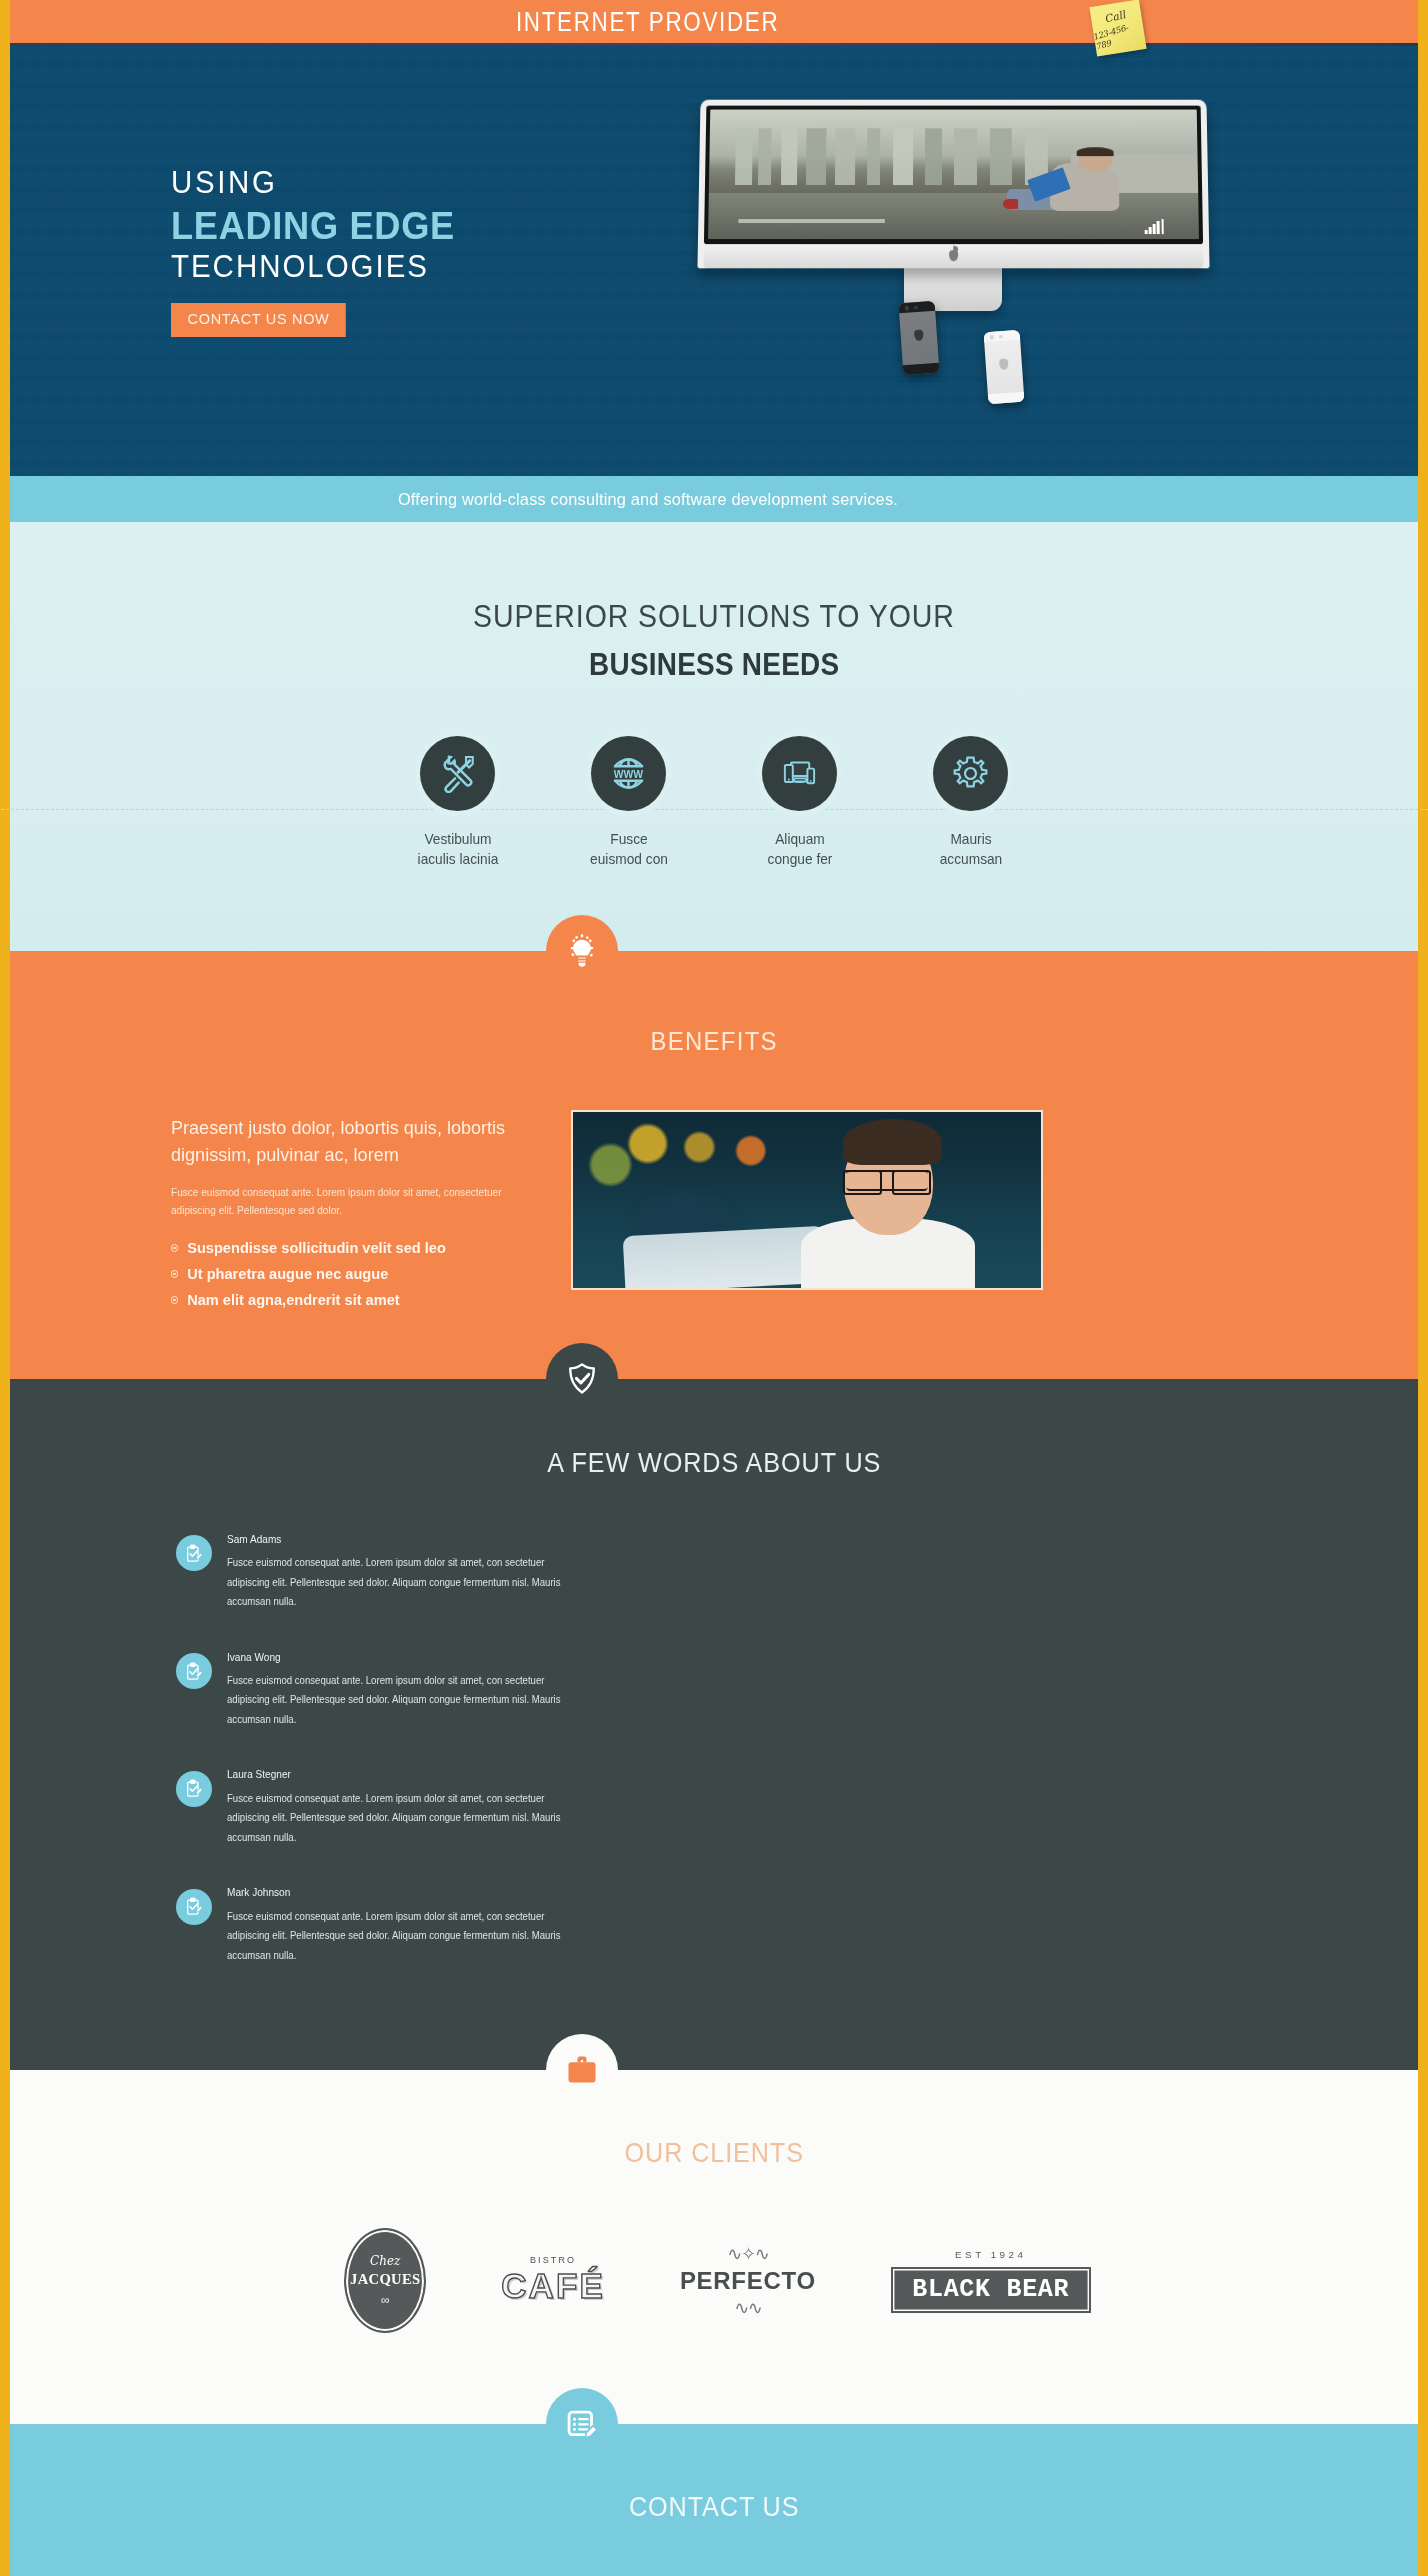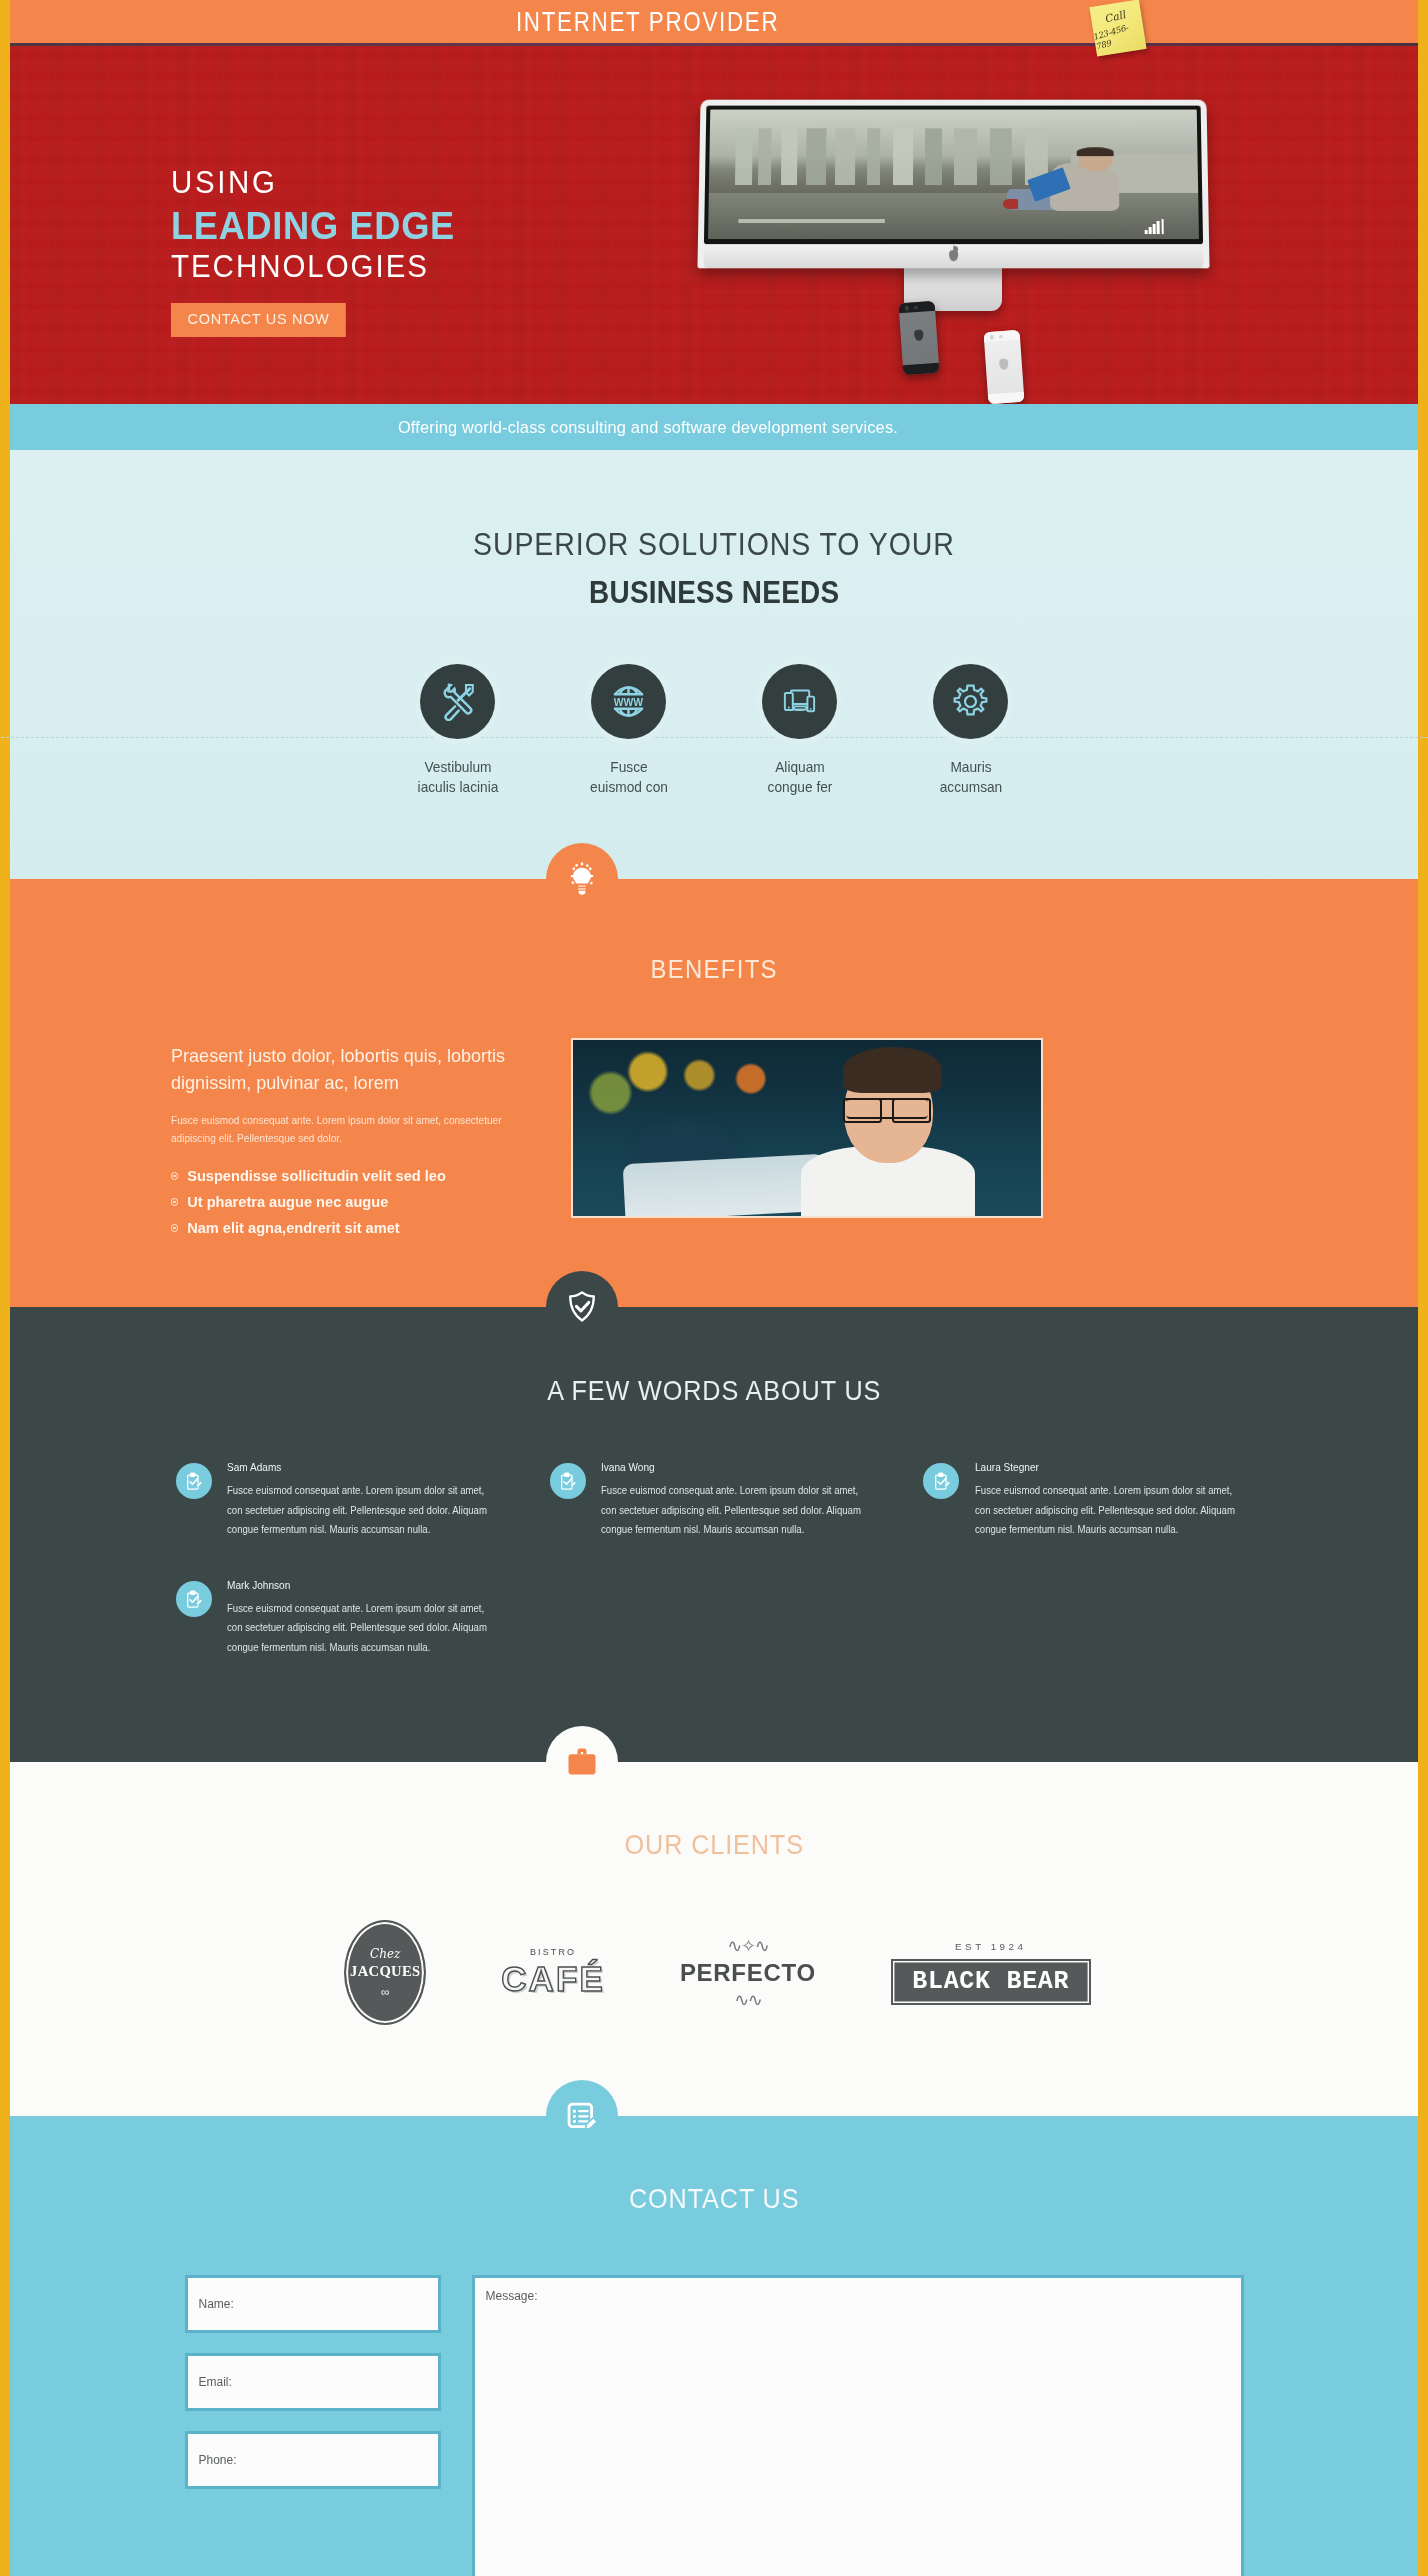--- a/index.html
+++ b/index.html
@@ -69,22 +69,22 @@
     font-size: 8.4px;
     color: #3a3320;
     transform: rotate(-7deg);
     margin-top: 4.2px;
     letter-spacing: -0.2px;
   }
 
   
   .hero {
     position: relative;
-    background: #b91c1c;
-    height: 361px;
+    background: #0c4a6e;
+    height: 433px;
     overflow: hidden;
   }
   .hero::before {
     content: "";
     position: absolute;
     inset: 0;
     background-image:
       repeating-linear-gradient(0deg, rgba(255,255,255,0.022) 0 0.7px, transparent 0.7px 2.1px),
       repeating-linear-gradient(90deg, rgba(0,0,0,0.03) 0 0.7px, transparent 0.7px 2.1px);
     pointer-events: none;
@@ -597,21 +597,21 @@
     font-weight:300;
     letter-spacing: 1px;
     font-family: "Liberation Sans Narrow", "Liberation Sans", sans-serif;
     transform: scaleX(0.9);
     margin-bottom: 54px;
   }
   .testi-grid {
     width: 1115px;
     margin: 0 auto;
     display: grid;
-    grid-template-columns: 1fr 1fr 1fr;
+    grid-template-columns: 1fr;
     gap: 39px 45px;
     padding: 0 19.5px;
   }
   .testi { display: flex; gap: 15.3px; }
   .testi-avatar {
     width: 36px; height: 36px; flex: 0 0 36px;
     border-radius: 50%;
     background: #79cbde;
     display:flex; align-items:center; justify-content:center;
     margin-top: 2.8px;

